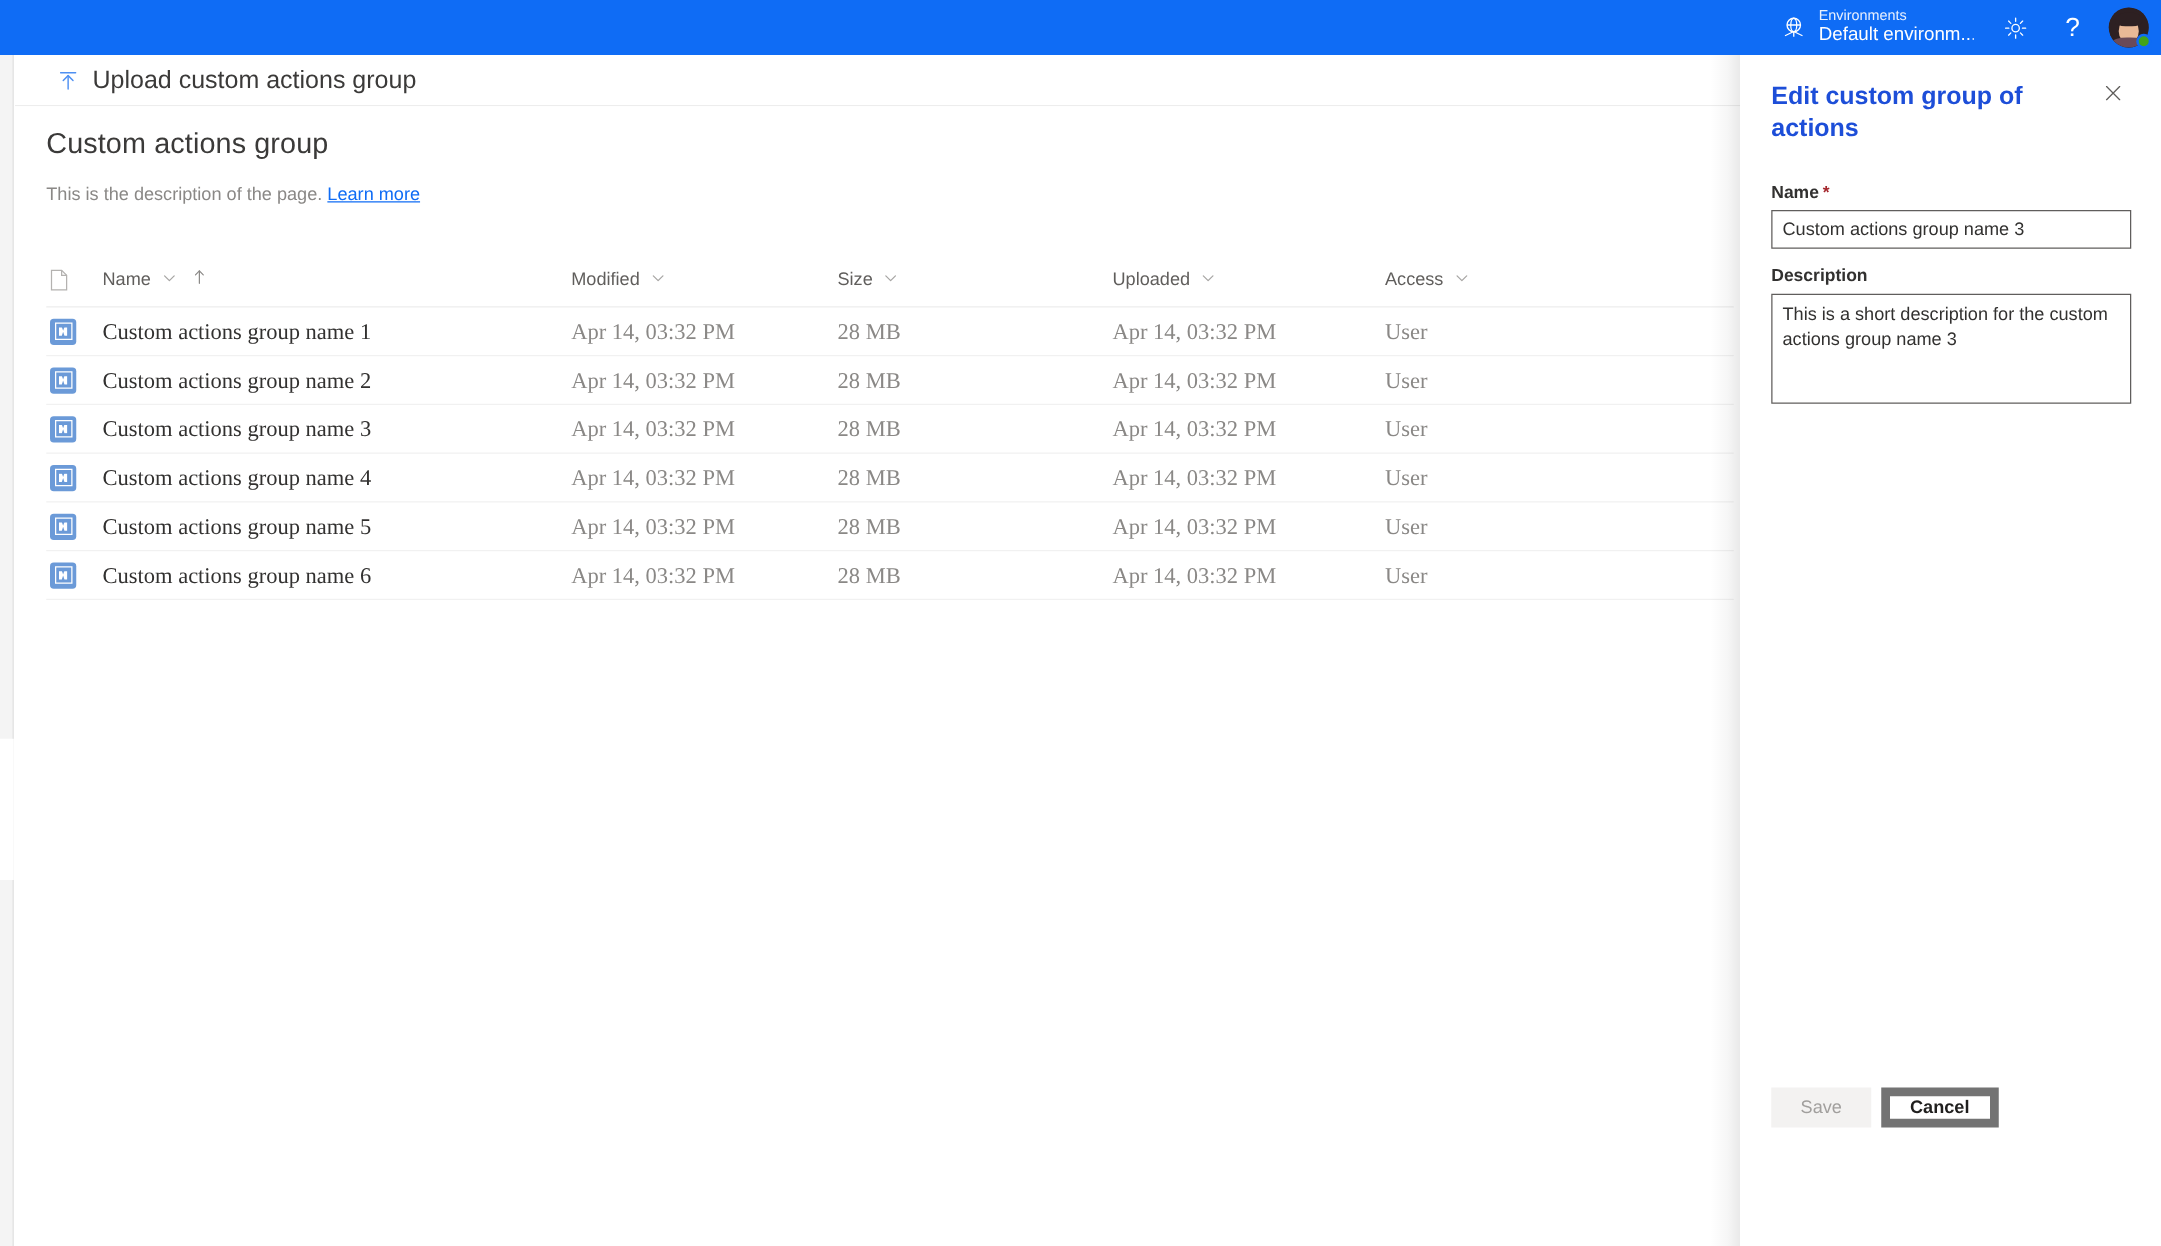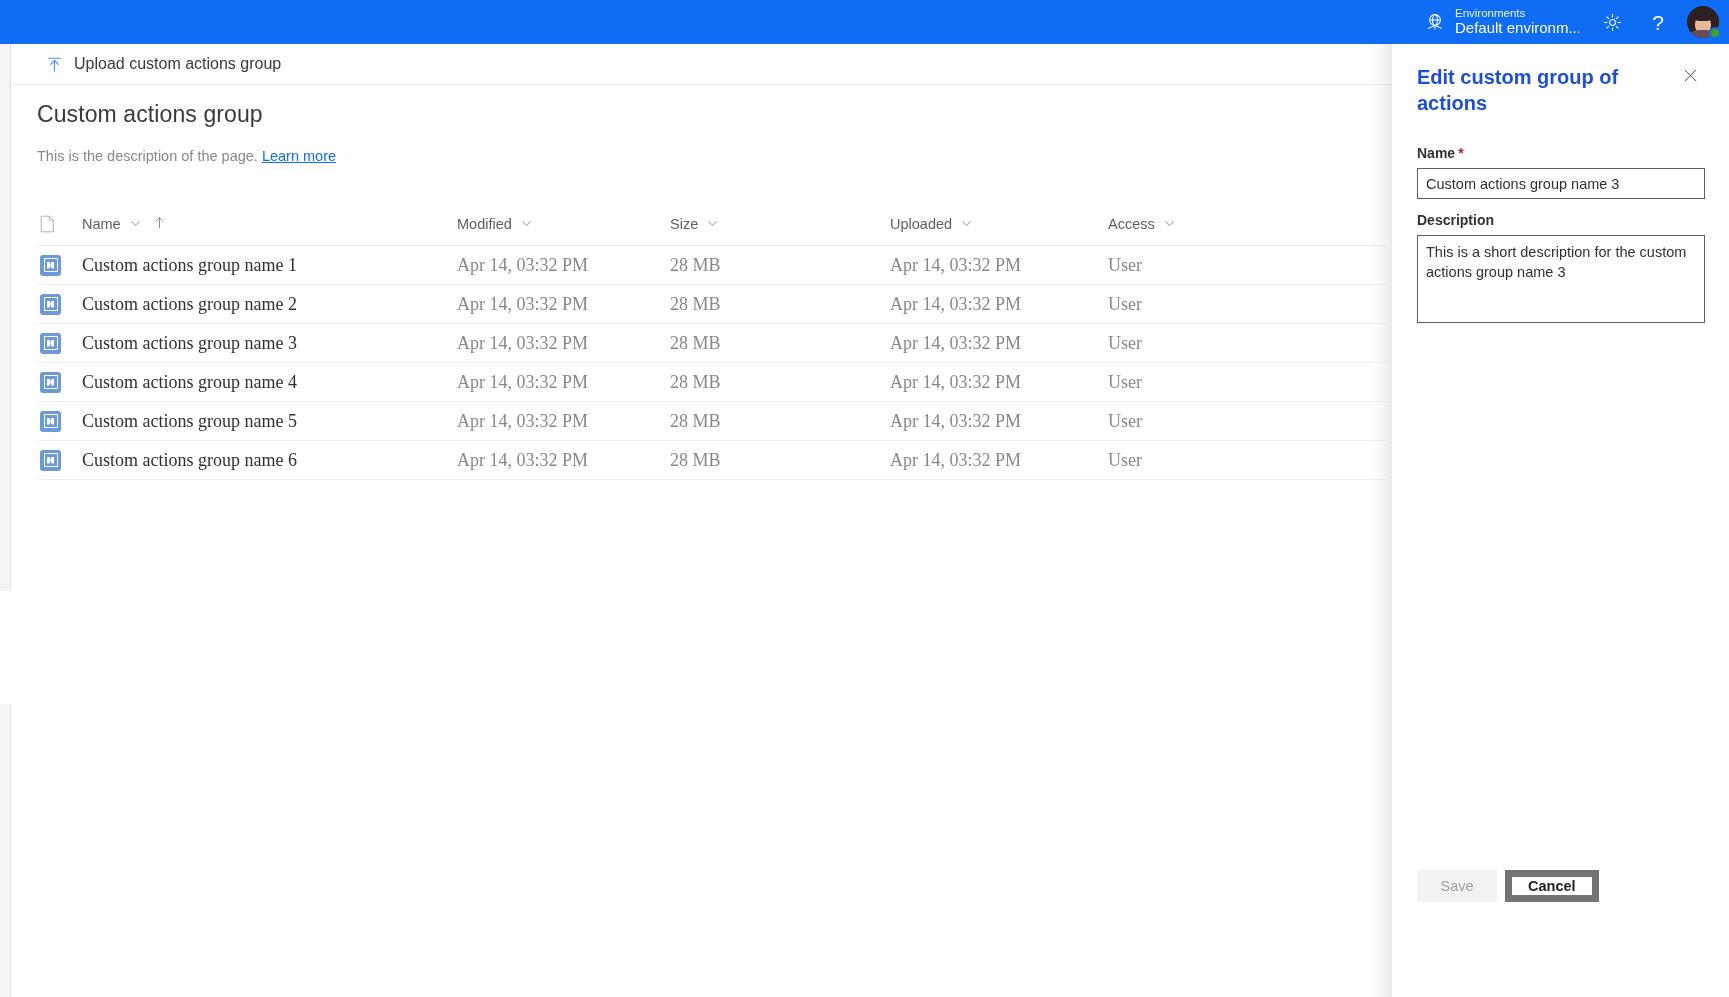--- a/index.html
+++ b/index.html
@@ -99,21 +99,21 @@
     background: #ffffff;
     border-bottom: 1px solid #ededed;
     display: flex; align-items: center;
   }
   .cmd-btn {
     display: flex; align-items: center; height: 40px;
     padding: 0 12px 0 10px; margin-left: 24px;
     cursor: pointer;
   }
   .upload-icon { width: 17px; height: 17px; margin-right: 11px; flex: 0 0 17px; }
-  .cmd-label { font-size: 16px; color: #3b3a39; white-space: nowrap; }
+  .cmd-label { font-size: 20px; color: #3b3a39; white-space: nowrap; }
 
   
   .page {
     position: absolute; left: 12px; top: 85px;
     width: 1717px; height: 912px;
     background: #ffffff;
   }
   .page-title {
     position: absolute; left: 25px; top: 16px;
     font-size: 23px; color: #3b3a39; font-weight: 400;

